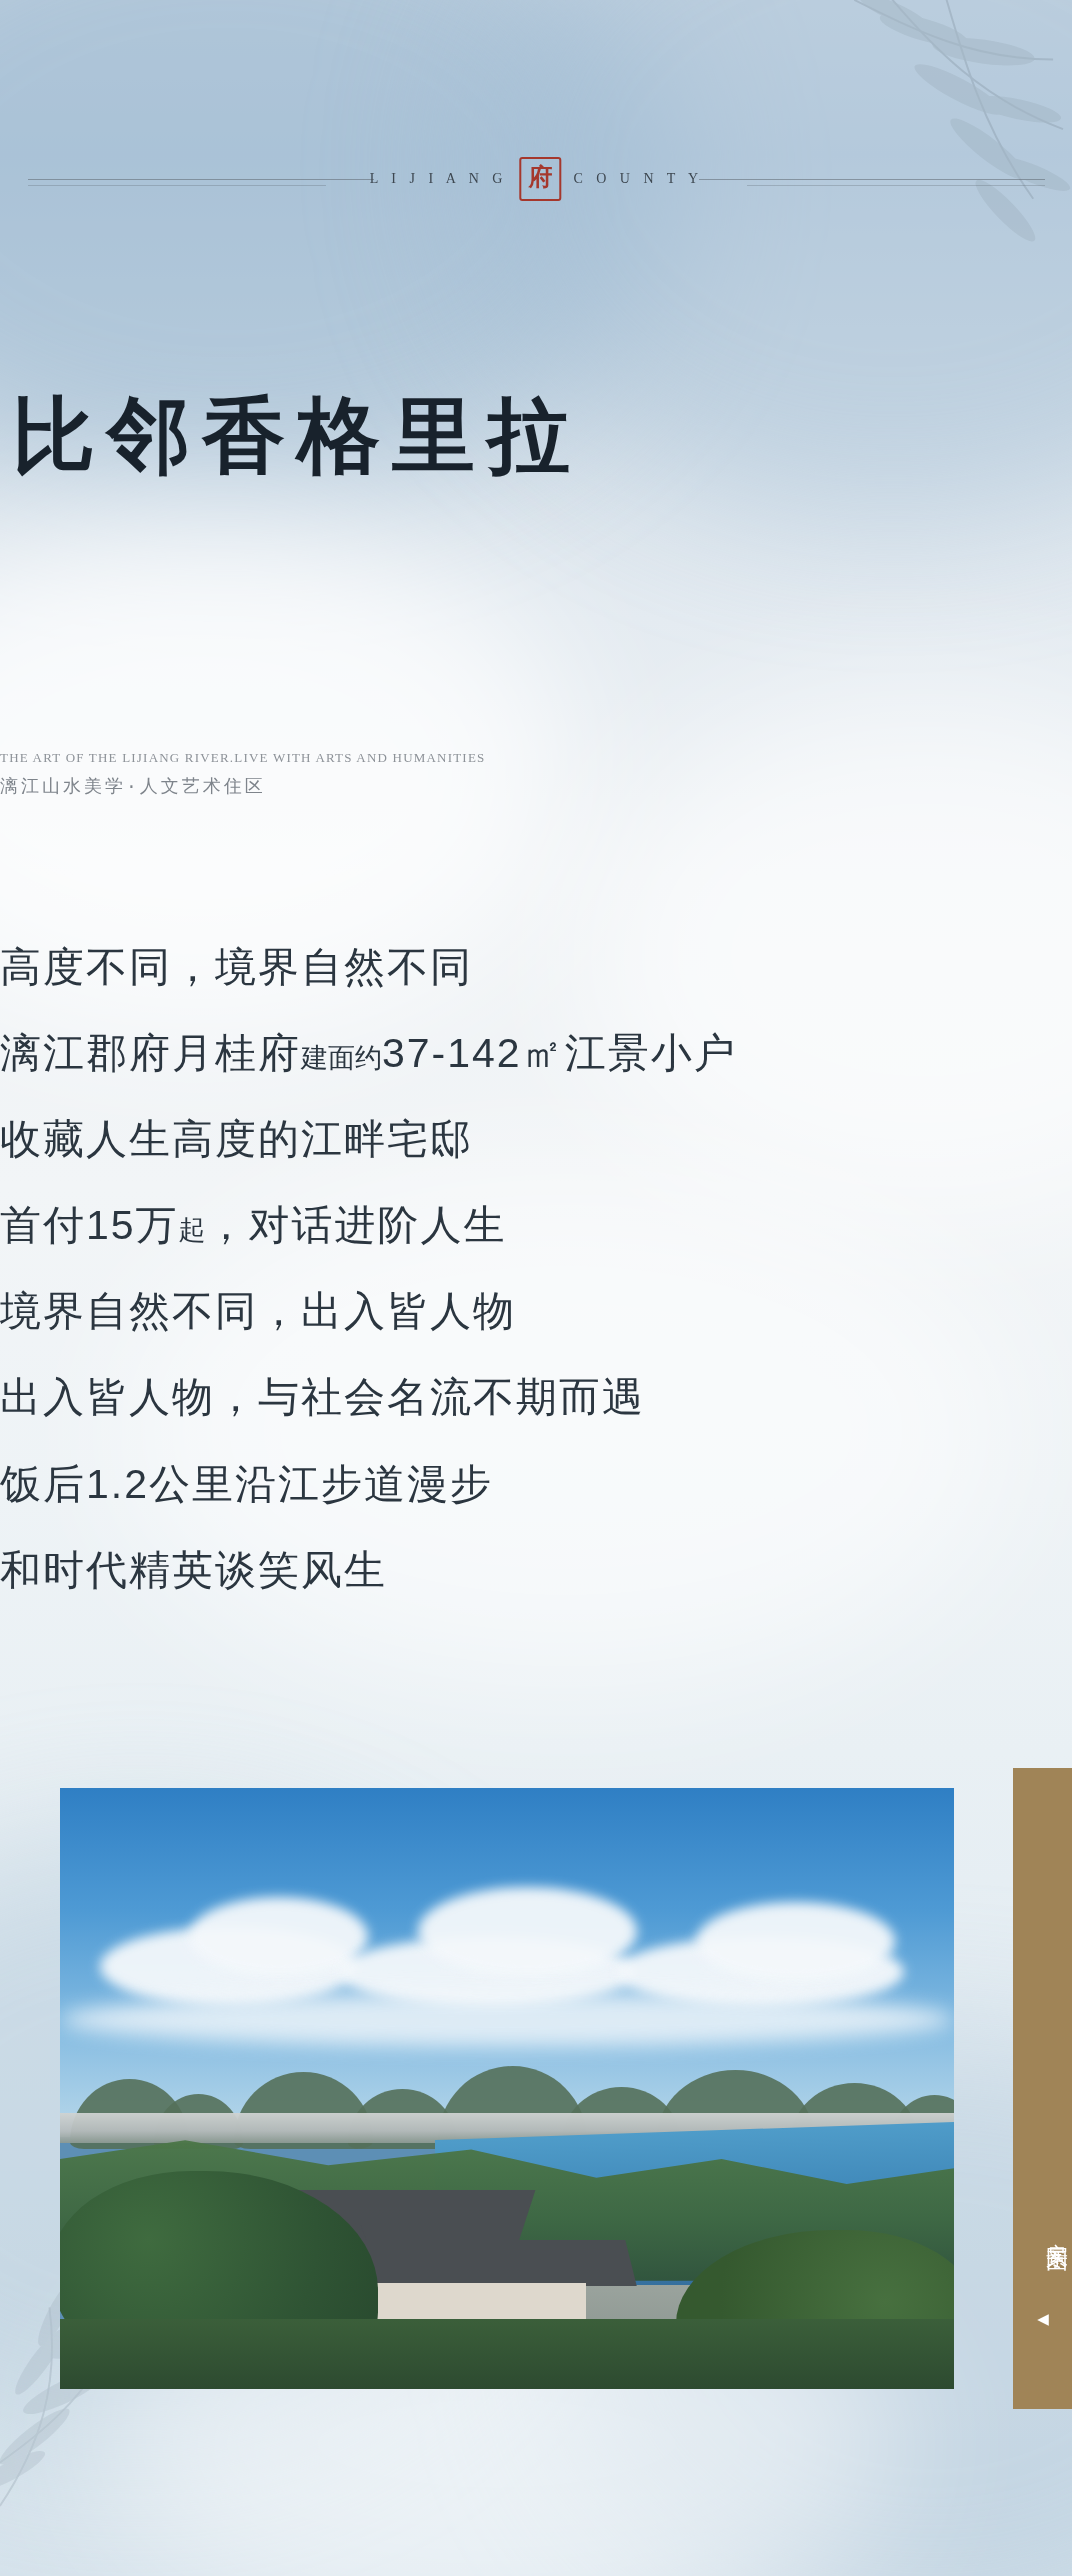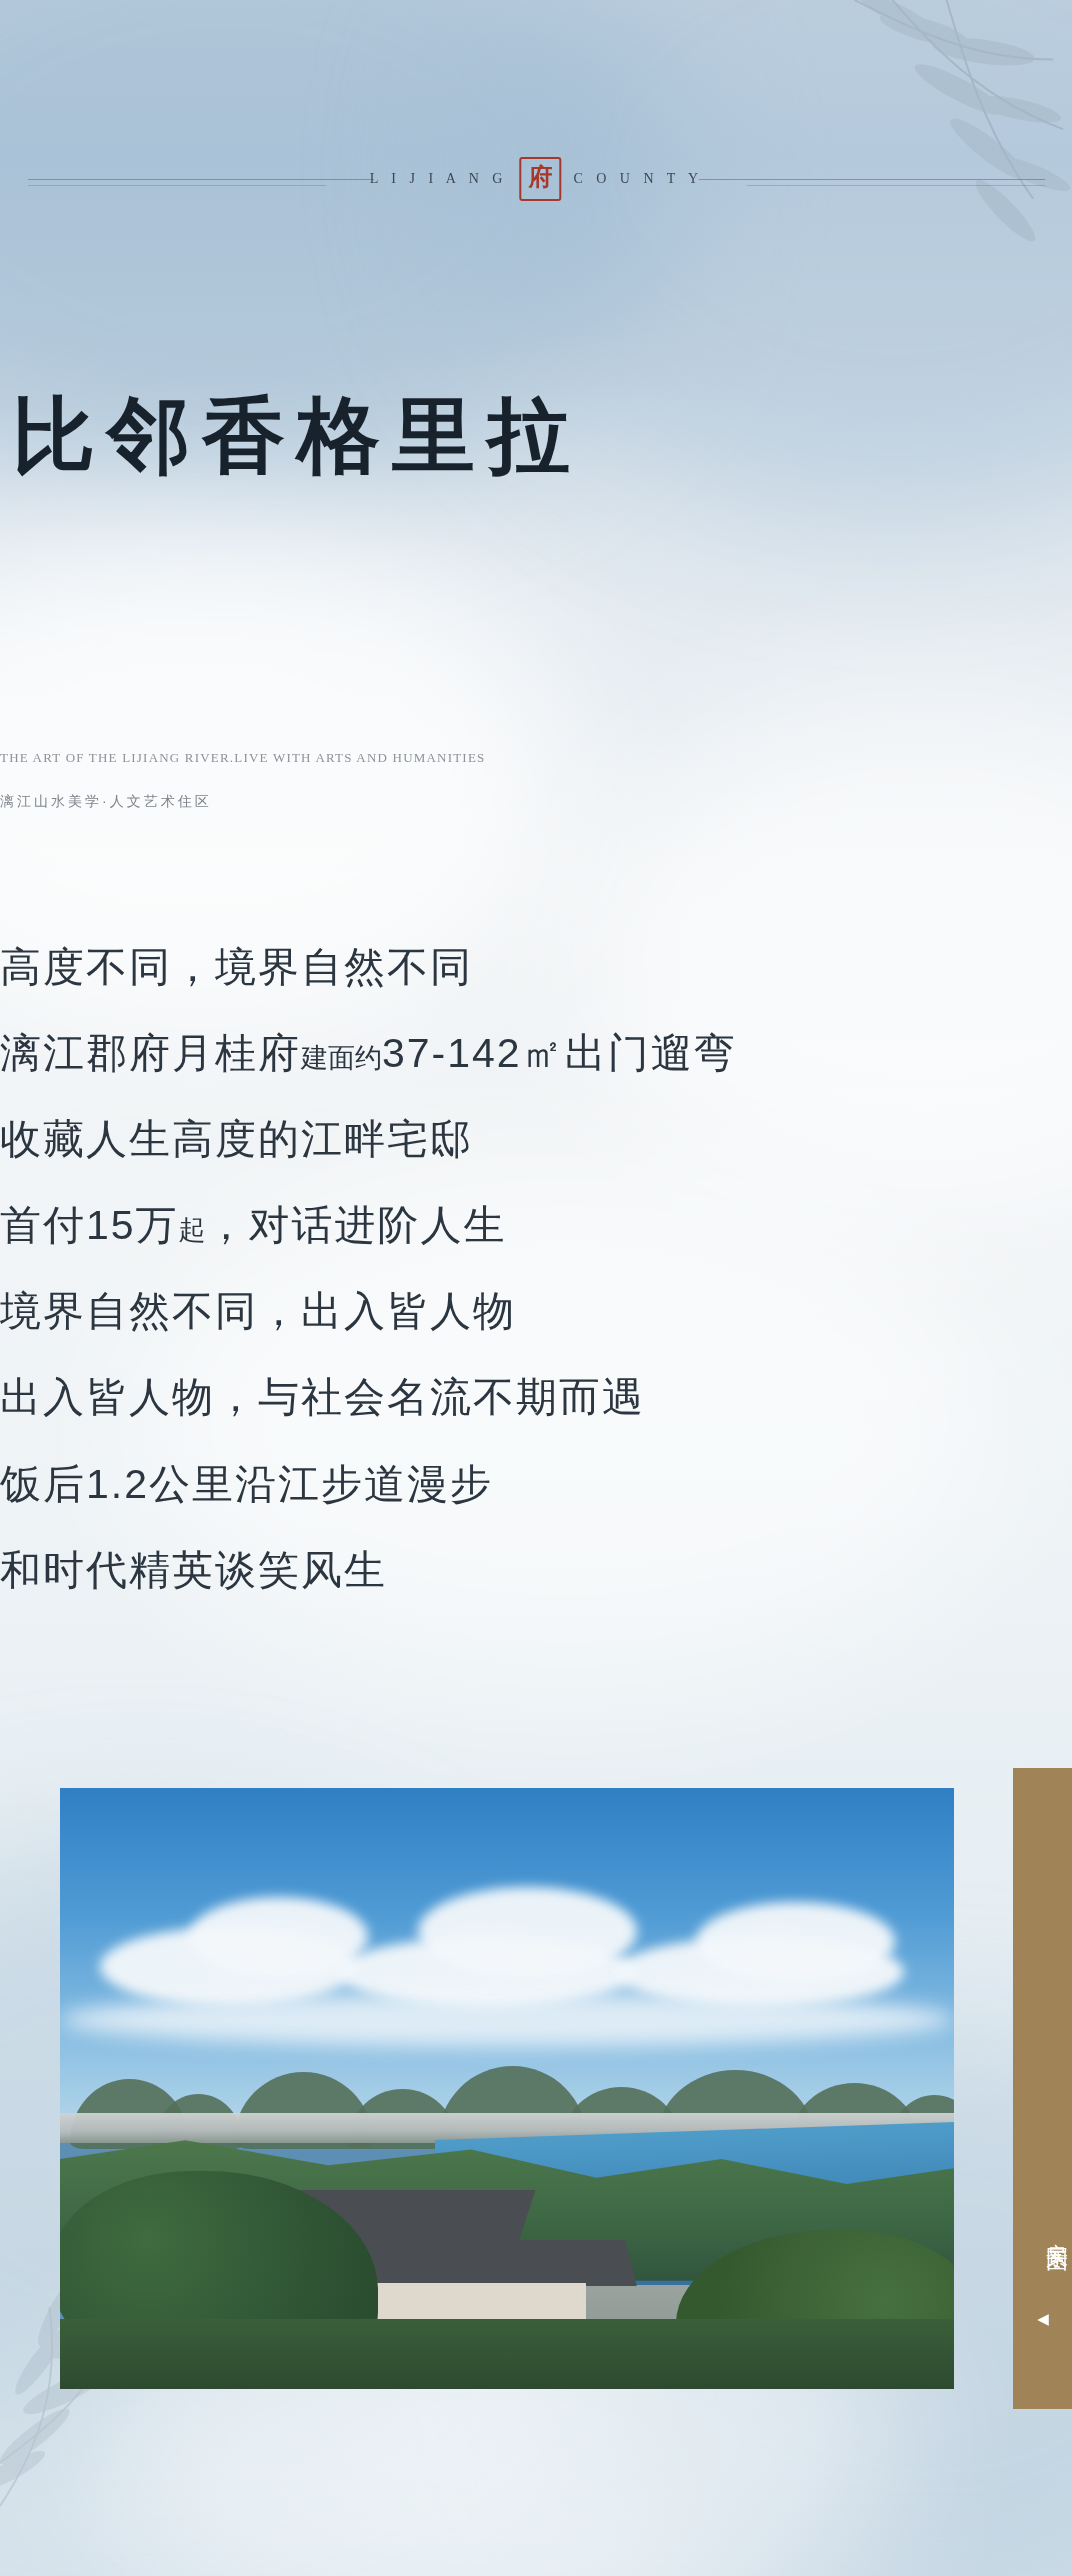--- a/index.html
+++ b/index.html
@@ -164,23 +164,23 @@
     left: 0;
     width: 100%;
     color: #8d9298;
   }
   .subcaption .en {
     font-family: "Liberation Serif", "DejaVu Serif", serif;
     font-size: 13px;
     letter-spacing: 1.2px;
   }
   .subcaption .cn {
-    margin-top: 27px;
-    font-family: Liberation Sans, sans-serif;
-    font-size: 14px;
+    margin-top: 8px;
+    font-family: Liberation Mono, monospace;
+    font-size: 18px;
     letter-spacing: 3px;
     color: #7e848b;
   }
 
   
   .copy {
     position: absolute;
     top: 924px;
     left: 0;
     width: 100%;
@@ -395,21 +395,21 @@
 
   <div class="subcaption">
     <div class="en">THE ART OF THE LIJIANG RIVER.LIVE WITH ARTS AND HUMANITIES</div>
     <div class="cn">漓江山水美学·人文艺术住区</div>
   </div>
 
   <div class="copy">
     <div class="row">高度不同，境界自然不同</div>
 
     <div class="row">
-      <span>漓江郡府月桂府</span><span class="small">建面约</span><span>37-142㎡</span><span>出门遛弯</span>
+      <span>漓江郡府月桂府</span><span class="small">建面约</span><span>37-142㎡</span><span>江景小户</span>
     </div>
 
     <div class="row">收藏人生高度的江畔宅邸</div>
 
     <div class="row">
       <span>首付15万</span><span class="small">起</span><span>，对话进阶人生</span>
     </div>
 
     <div class="row">境界自然不同，出入皆人物</div>
     <div class="row">出入皆人物，与社会名流不期而遇</div>

